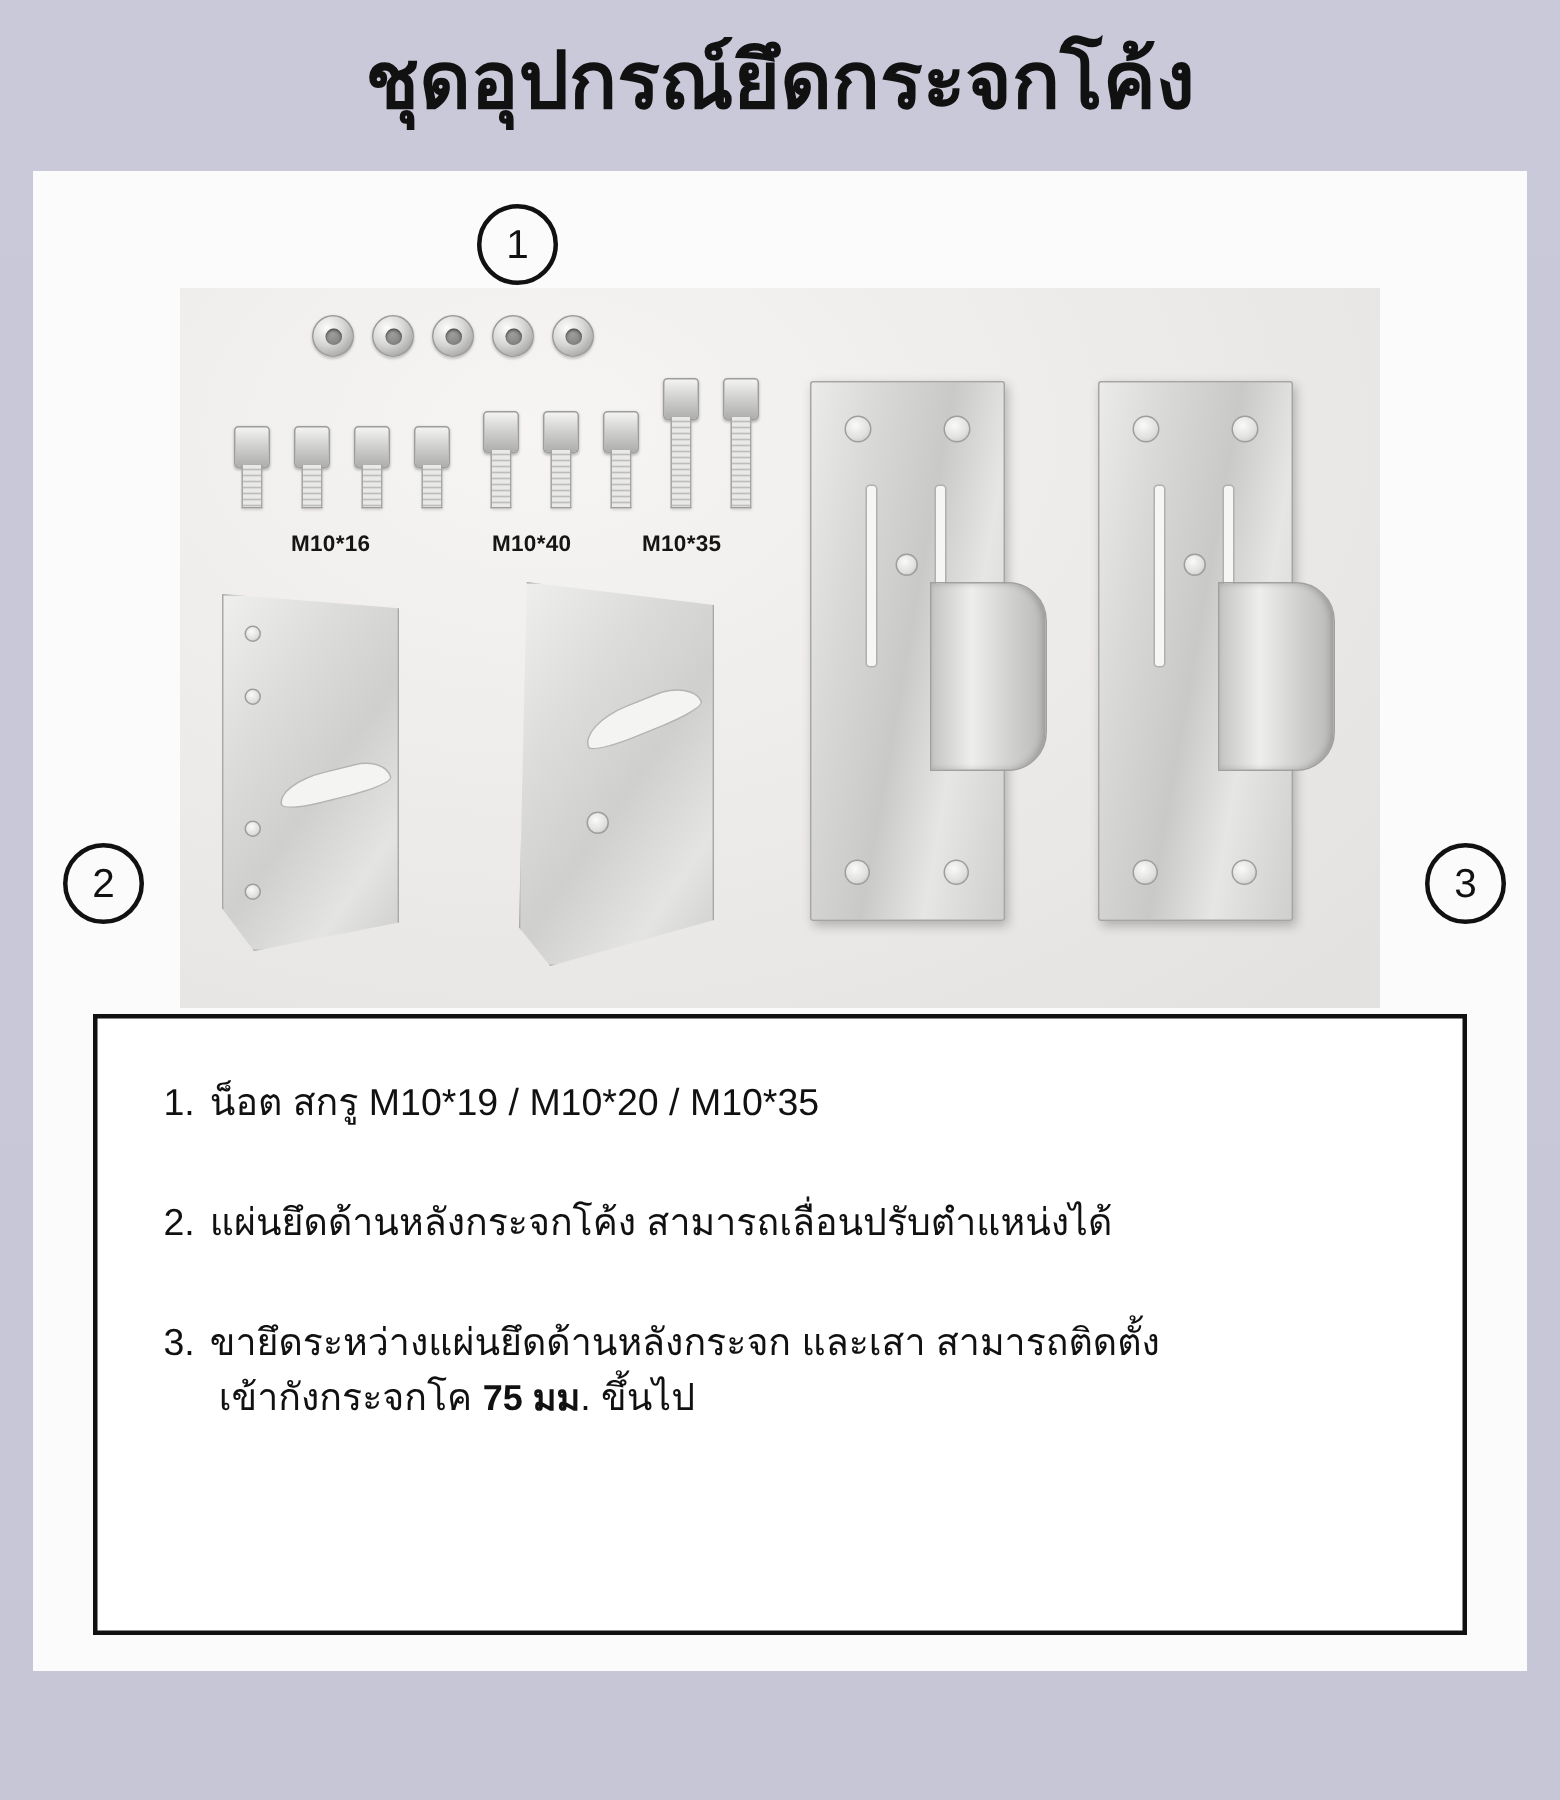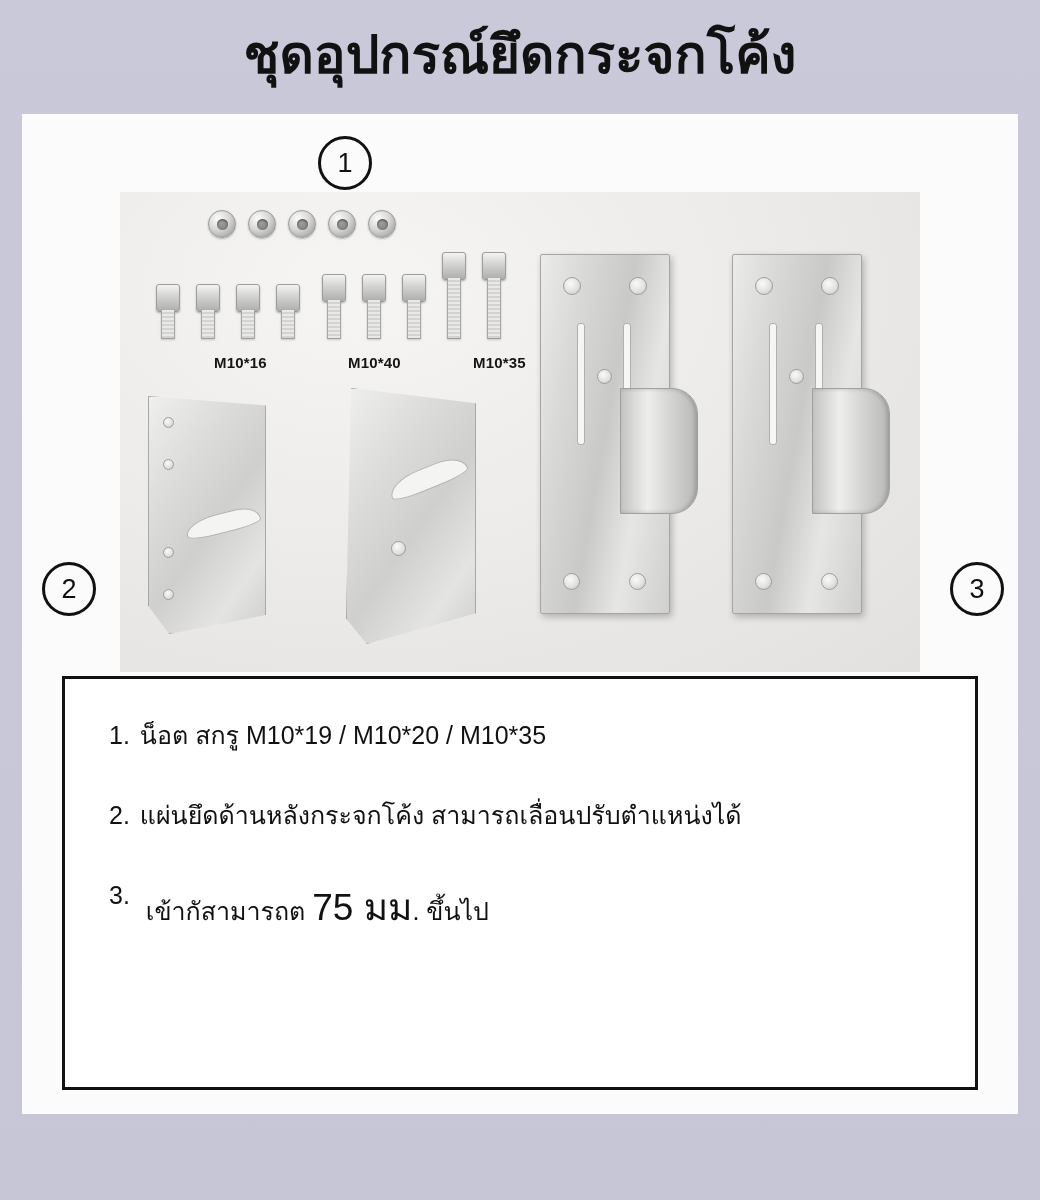--- a/index.html
+++ b/index.html
@@ -116,21 +116,20 @@
     box-shadow: 0 1px 2px rgba(0,0,0,0.18);
   }
 
   .bolt-label {
     position: absolute;
     font-size: 15px;
     font-weight: bold;
     color: #151515;
     letter-spacing: 0.2px;
     white-space: nowrap;
-    margin-left: 20px;
   }
 
   
   .plate {
     position: absolute;
     background: linear-gradient(125deg, #efefed 0%, #dcdcda 30%, #cfcfcd 55%, #e4e4e2 80%, #cdcdcb 100%);
     border: 1px solid #a8a8a6;
     box-shadow: 2px 3px 6px rgba(0,0,0,0.22);
   }
   .slot-curve {
@@ -212,22 +211,22 @@
   }
   .desc-line:last-child {
     margin-bottom: 0;
   }
   .desc-sub {
     display: block;
     margin-top: 4px;
     padding-left: 6px;
   }
   .strong-size {
-    font-weight: normal;
-    font-size: 37px;
+    font-weight: bold;
+    font-size: 24px;
   }
 </style>
 </head>
 <body>
 
 <div class="page">
 
   <div class="title-bar">
     <div class="title">ชุดอุปกรณ์ยึดกระจกโค้ง</div>
   </div>
@@ -277,21 +276,21 @@
         <div class="head" style="height:26px;"></div>
         <div class="shank" style="top:26px; height:60px;"></div>
       </div>
       <div class="bolt" style="left:362px; top:60px;">
         <div class="head" style="height:26px;"></div>
         <div class="shank" style="top:26px; height:60px;"></div>
       </div>
 
       <div class="bolt-label" style="left:74px; top:162px;">M10*16</div>
       <div class="bolt-label" style="left:208px; top:162px;">M10*40</div>
-      <div class="bolt-label" style="left:333px; top:162px;">M10*35</div>
+      <div class="bolt-label" style="left:308px; top:162px;">M10*35</div>
 
       <div class="plate" style="left:28px; top:204px; width:116px; height:236px; clip-path: polygon(0 0, 100% 4%, 100% 92%, 18% 100%, 0 88%);">
         <div class="slot-curve" style="left:36px; top:116px; width:74px; height:18px; border-radius:60% 40% 55% 45% / 100% 100% 40% 40%; transform: rotate(-14deg);"></div>
         <div class="hole" style="left:14px; top:20px; width:9px; height:9px;"></div>
         <div class="hole" style="left:14px; top:62px; width:9px; height:9px;"></div>
         <div class="hole" style="left:14px; top:150px; width:9px; height:9px;"></div>
         <div class="hole" style="left:14px; top:192px; width:9px; height:9px;"></div>
       </div>
 
       <div class="plate" style="left:226px; top:196px; width:128px; height:254px; clip-path: polygon(4% 0, 100% 6%, 100% 88%, 16% 100%, 0 90%);">
@@ -336,21 +335,22 @@
     </div>
 
     <div class="desc-line">
       <span class="num">2.</span>
       <span class="txt">แผ่นยึดด้านหลังกระจกโค้ง สามารถเลื่อนปรับตำแหน่งได้</span>
     </div>
 
     <div class="desc-line">
       <span class="num">3.</span>
       <span class="txt">
+        <span>ขายึดระหว่างแผ่นยึดด้านหลังกระจก และเสา สามารถติดตั้ง</span>
         <span class="desc-sub">
-          <span>เข้ากัสามารถต </span><span class="strong-size">75 มม</span><span>. ขึ้นไป</span>
+          <span>เข้ากังกระจกโค </span><span class="strong-size">75 มม</span><span>. ขึ้นไป</span>
         </span>
       </span>
     </div>
 
   </div>
 
 </div>
 
 </body></html>

